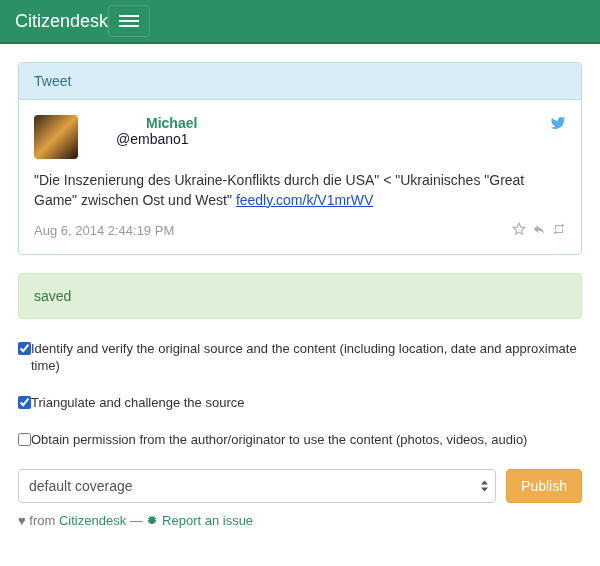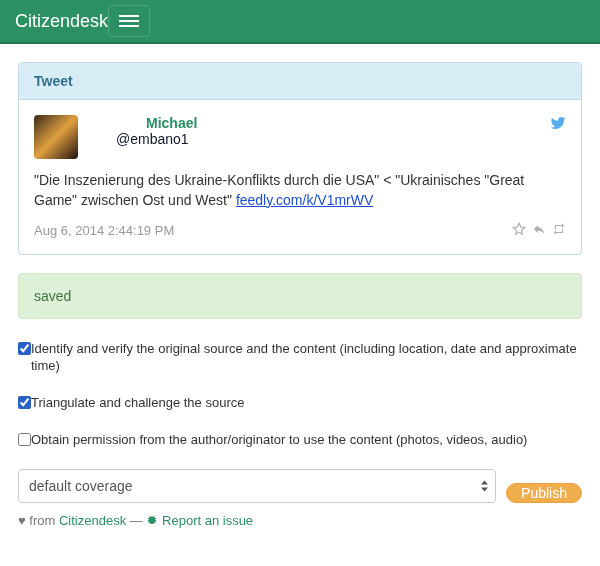--- a/index.html
+++ b/index.html
@@ -54,21 +54,20 @@
     border-radius: 4px;
     margin-bottom: 18px;
   }
   .panel-heading {
     background: #d9edf7;
     color: #31708f;
     padding: 10px 15px;
     border-bottom: 1px solid #bfd9e9;
     border-top-left-radius: 4px;
     border-top-right-radius: 4px;
-    font-weight: bold;
   }
   .panel-body {
     padding: 15px;
   }
   .tweet-header {
     display: flex;
     align-items: flex-start;
     position: relative;
     margin-bottom: 12px;
   }
@@ -140,21 +139,21 @@
   .check-row label {
     font-size: 13px;
     color: #333;
     line-height: 1.3;
   }
   .check-row.bold label { font-weight: bold; }
 
   .action-row {
     display: flex;
     gap: 10px;
-    align-items: flex-end;
+    align-items: flex-start;
     margin-top: 6px;
     margin-bottom: 10px;
   }
   .select-wrap {
     flex: 1;
     position: relative;
   }
   select {
     width: 100%;
     height: 34px;
@@ -175,23 +174,23 @@
     pointer-events: none;
     display: flex;
     flex-direction: column;
     gap: 2px;
   }
   .select-caret svg { width: 7px; height: 5px; fill: #555; }
   .btn-publish {
     background: #f0ad4e;
     border: 1px solid #eea236;
     color: #fff;
-    height: 20px;
+    height: 34px;
     padding: 0 14px;
-    border-radius: 14px;
+    border-radius: 4px;
     font-size: 14px;
     cursor: pointer;
   }
 
   .footer {
     font-size: 13px;
     color: #777;
   }
   .footer a { color: #2b9164; text-decoration: none; }
   .bug-icon svg { width: 12px; height: 12px; fill: #2b9164; vertical-align: -1px; }

